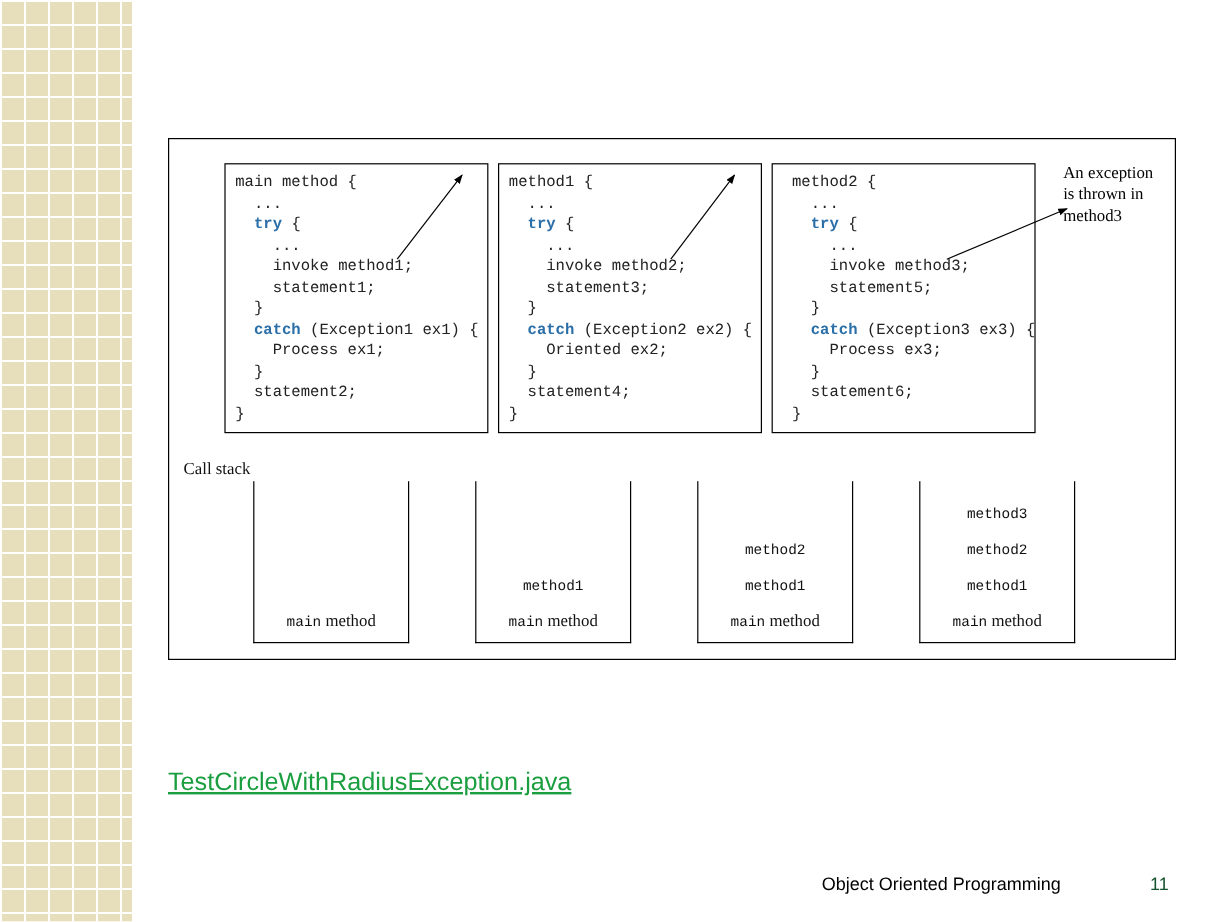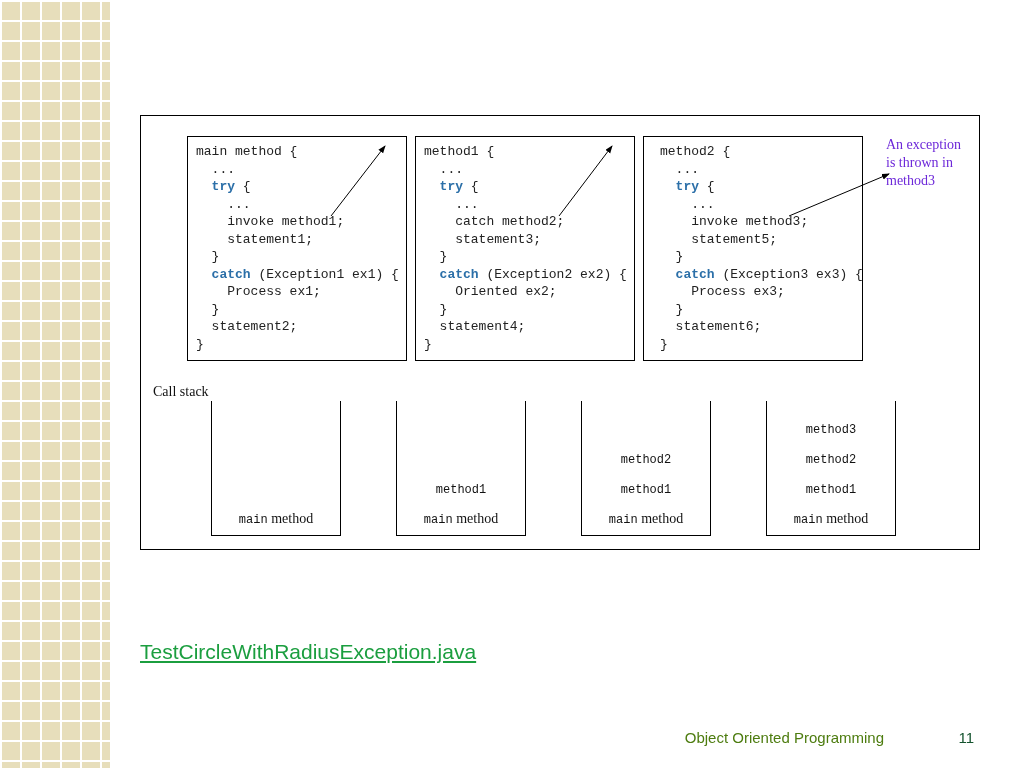--- a/index.html
+++ b/index.html
@@ -20,21 +20,21 @@
     border: 1.5px solid #000;
   }
   .code-box {
     position: absolute; border: 1px solid #000; padding: 6px 8px;
     font-family: 'Courier New', Courier, monospace; font-size: 13px;
     line-height: 1.35; white-space: pre; color: #222; margin-left: 34px;
   }
   .code-box .kw { color: #2b6fa8; font-weight: bold; }
   .annot {
     position: absolute; font-family: 'Times New Roman', serif;
-    font-size: 14px; line-height: 1.3; color: #6d28d9;
+    font-size: 14px; line-height: 1.3; color: #000000;
   }
   .stack-label {
     position: absolute; font-family: Liberation Serif, serif;
     font-size: 14px; color: #111;
   }
   .stack-box {
     position: absolute; border-left: 1px solid #000; border-right: 1px solid #000;
     border-bottom: 1px solid #000;
   }
   .stack-cell {
@@ -43,21 +43,21 @@
   }
   .stack-cell .mono { font-family: 'Courier New', Courier, monospace; font-size: 12px; }
   .arrow-layer { position: absolute; left: 0; top: 0; width: 840px; height: 435px; pointer-events: none; }
   .file-link {
     position: absolute; left: 30px; top: 640px;
     color: #1b9e3f; font-family: 'Gill Sans', 'Segoe UI', sans-serif;
     font-size: 21px; text-decoration: underline;
   }
   .footer-title {
     position: absolute; right: 140px; bottom: 22px;
-    color: #4d7c0f; font-family: 'Gill Sans', 'Segoe UI', sans-serif;
+    color: #000000; font-family: 'Gill Sans', 'Segoe UI', sans-serif;
     font-size: 15px;
   }
   .footer-page {
     position: absolute; right: 50px; bottom: 22px;
     color: #14532d; font-family: 'Gill Sans', 'Segoe UI', sans-serif;
     font-size: 15px;
   }
 </style>
 </head>
 <body>
@@ -79,21 +79,21 @@
 <span class="kw">  catch</span><span> (Exception1 ex1) {</span>
 <span>    Process ex1;</span>
 <span>  }</span>
 <span>  statement2;</span>
 <span>}</span></div>
 
       <div class="code-box" style="left:240px; top:20px; width:220px;"><span>method1 {</span>
 <span>  ...</span>
 <span class="kw">  try</span><span> {</span>
 <span>    ...</span>
-<span>    catch method2;</span>
+<span>    invoke method2;</span>
 <span>    statement3;</span>
 <span>  }</span>
 <span class="kw">  catch</span><span> (Exception2 ex2) {</span>
 <span>    Oriented ex2;</span>
 <span>  }</span>
 <span>  statement4;</span>
 <span>}</span></div>
 
       <div class="code-box" style="left:468px; top:20px; width:220px;padding-left:16px;"><span>method2 {</span>
 <span>  ...</span>

